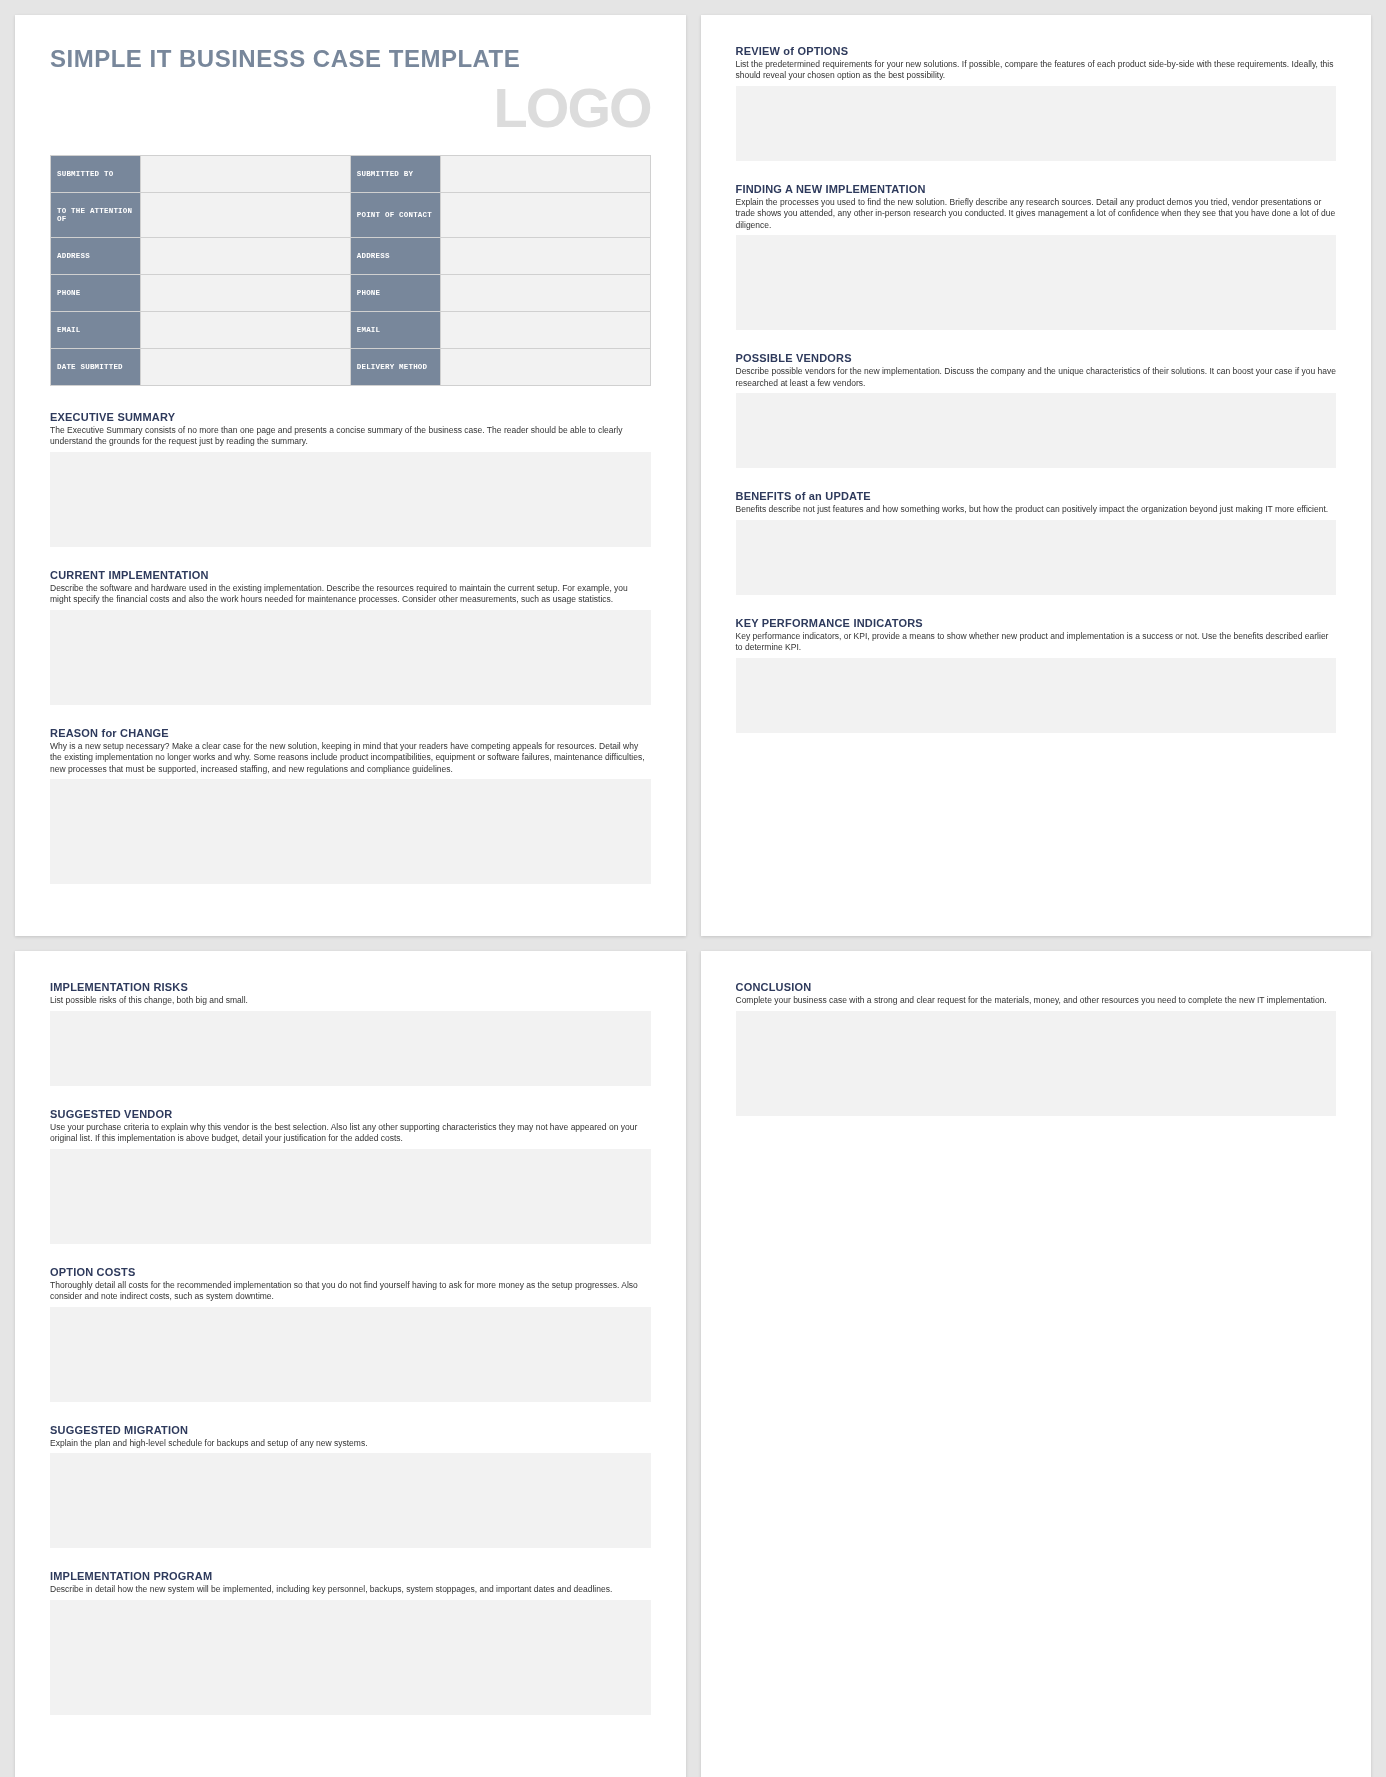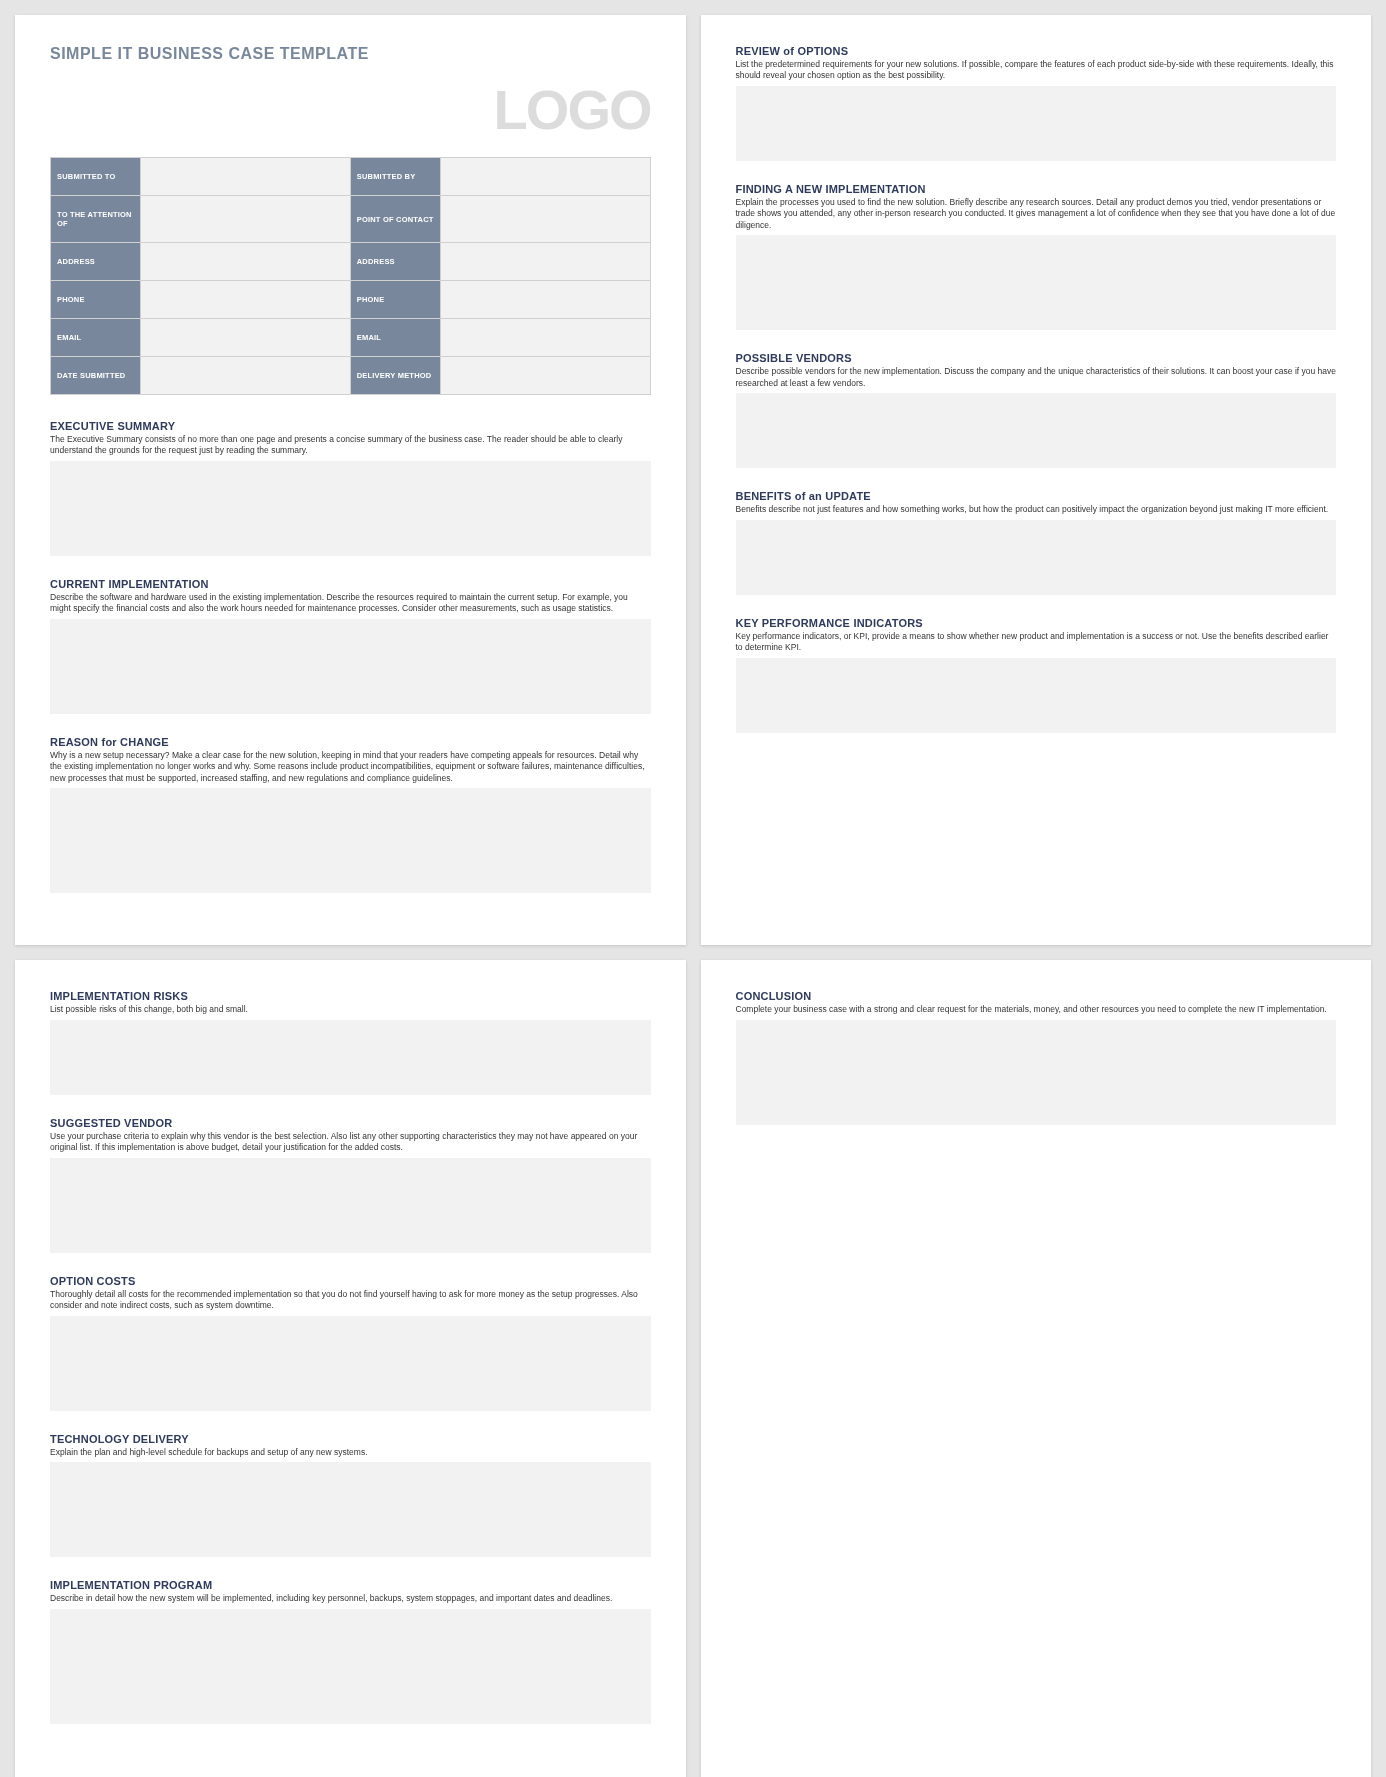--- a/index.html
+++ b/index.html
@@ -15,24 +15,24 @@
       gap: 15px;
     }
     .page {
       background: #ffffff;
       box-shadow: 0 1px 3px rgba(0,0,0,0.15);
       padding: 30px 35px;
       min-height: 850px;
     }
     .page-title {
       color: #78879b;
-      font-size: 16px;
+      font-size: 24px;
       font-weight: bold;
       letter-spacing: 0.5px;
-      margin-bottom: 14px;
+      margin-bottom: 2px;
     }
     .logo-row {
       text-align: right;
       margin-bottom: 15px;
     }
     .logo-text {
       color: #dcdcdc;
       font-size: 56px;
       font-weight: 900;
       letter-spacing: -2px;
@@ -49,20 +49,21 @@
       vertical-align: middle;
     }
     .header-table td.label-cell {
       background: #78879b;
       color: #ffffff;
       font-weight: bold;
       padding: 14px 6px;
       width: 15%;
       font-size: 7.5px;
       letter-spacing: 0.2px;
+      font-family: Liberation Mono, monospace;
     }
     .header-table td.value-cell {
       background: #f2f2f2;
       width: 35%;
     }
     .section {
       margin-bottom: 22px;
     }
     .section-heading {
       color: #2e3a5c;
@@ -203,21 +204,21 @@
       <div class="section-box medium"></div>
     </div>
 
     <div class="section">
       <div class="section-heading">OPTION COSTS</div>
       <div class="section-desc">Thoroughly detail all costs for the recommended implementation so that you do not find yourself having to ask for more money as the setup progresses. Also consider and note indirect costs, such as system downtime.</div>
       <div class="section-box medium"></div>
     </div>
 
     <div class="section">
-      <div class="section-heading">TECHNOLOGY DELIVERY</div>
+      <div class="section-heading">SUGGESTED MIGRATION</div>
       <div class="section-desc">Explain the plan and high-level schedule for backups and setup of any new systems.</div>
       <div class="section-box medium"></div>
     </div>
 
     <div class="section">
       <div class="section-heading">IMPLEMENTATION PROGRAM</div>
       <div class="section-desc">Describe in detail how the new system will be implemented, including key personnel, backups, system stoppages, and important dates and deadlines.</div>
       <div class="section-box xlarge"></div>
     </div>
   </div>

